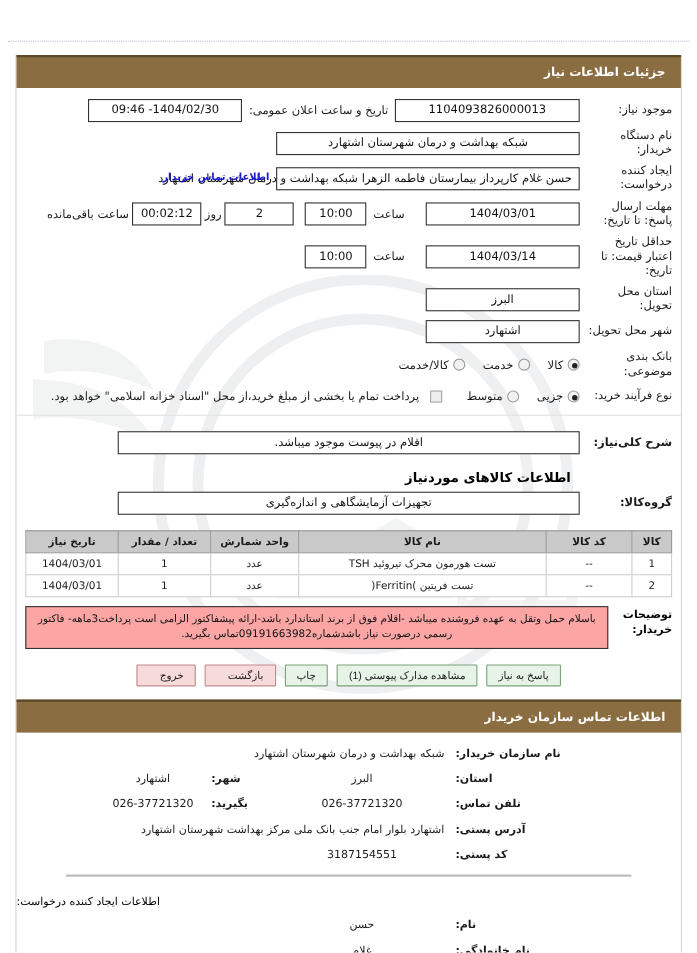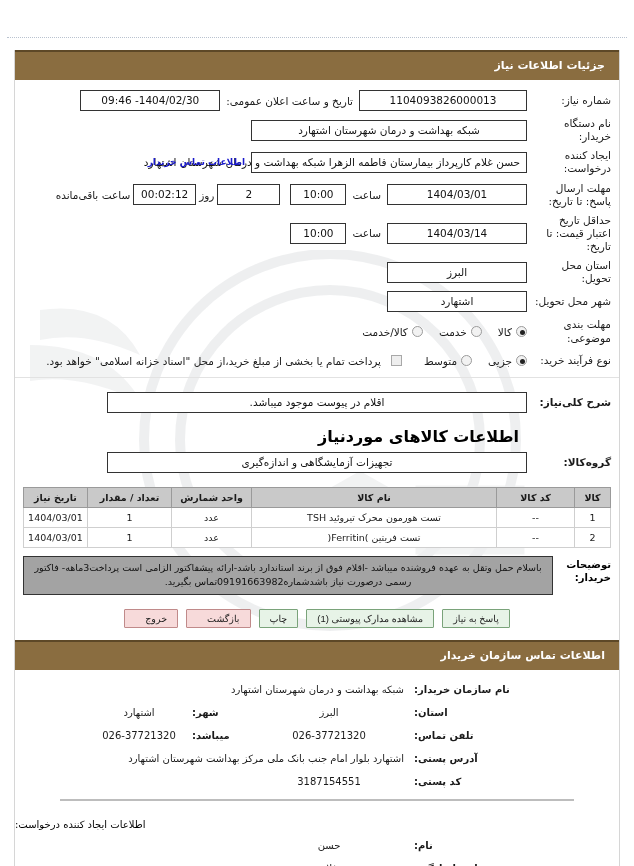--- a/index.html
+++ b/index.html
@@ -78,21 +78,21 @@
     height: 21px;
     line-height: 19px;
     font-size: 10.5px;
     padding: 0 6px;
     text-align: center;
     color: #111;
     white-space: nowrap;
     overflow: visible;
   }
   .fld.w-lg { width: 168px; }
-  .fld.w-md { width: 140px; }
+  .fld.w-md { width: 140px; margin-left: 13px; }
   .fld.w-sm { width: 63px; }
   .fld.w-xs { width: 56px; }
   .fld.w-wide { width: 276px; text-align: center; }
   .inline-lbl {
     font-size: 10.5px; color: #1a1a1a;
     padding: 0 6px;
     white-space: nowrap;
   }
   .overlay-link {
     color: #1a1acc;
@@ -120,21 +120,21 @@
     width: 11px; height: 11px;
     border: 1px solid #a8a8a8; background: #eeeeee;
     display: inline-block;
   }
   .opts-row { display: flex; align-items: center; font-size: 10.5px; }
   .note-inline { font-size: 10.5px; margin-right: 6px; }
   
   .hr-soft { border-top: 1px solid #e2e2e2; margin: 6px 0 0 0; }
   
   .strong-lbl { font-weight: bold; }
-  .mid-title { font-size: 16px; font-weight: bold; padding: 4px 100px 6px 0; }
+  .mid-title { font-size: 12px; font-weight: bold; padding: 4px 100px 6px 0; }
   
   .tbl-wrap { padding: 4px 8px 2px 8px; position: relative; z-index: 2; }
   table.items {
     width: 100%; border-collapse: collapse;
     font-size: 9.5px; background: #fff;
     border: 1px solid #9a9a9a;
   }
   table.items th {
     background: #c9c9c9;
     border: 1px solid #9a9a9a;
@@ -148,21 +148,21 @@
     padding: 4px 3px;
     text-align: center;
     color: #1a1a1a;
     background: #fff;
   }
   
   .desc-row { display: flex; align-items: flex-start; padding: 6px 8px 4px 8px; position: relative; z-index: 2; }
   .desc-lbl { width: 58px; flex: 0 0 58px; font-size: 10px; font-weight: bold; text-align: right; line-height: 1.35; padding-top: 2px; }
   .desc-box {
     flex: 1;
-    border: 1px solid #333; background: #a3a3a3;
+    border: 1px solid #333; background: #fca5a5;
     font-size: 9.5px; line-height: 1.55;
     padding: 4px 6px; text-align: center;
     color: #111;
   }
   
   .btnbar { display: flex; justify-content: center; gap: 8px; padding: 10px 0 12px 0; position: relative; z-index: 2; }
   .btn {
     font-size: 9.5px; padding: 3px 10px;
     border: 1px solid #7aa37a; background: #e7f3e7; color: #1a1a1a;
     cursor: pointer; white-space: nowrap; border-radius: 1px;
@@ -206,21 +206,21 @@
     </div>
   </div>
 
   <div class="frame">
 
     <div class="bar">جزئیات اطلاعات نیاز</div>
 
     <div class="section rows">
 
       <div class="row">
-        <div class="lbl">شماره نیاز:</div>
+        <div class="lbl">موجود نیاز:</div>
         <div class="fld w-lg">1104093826000013</div>
         <div class="inline-lbl">تاریخ و ساعت اعلان عمومی:</div>
         <div class="fld w-md">1404/02/30- 09:46</div>
       </div>
 
       <div class="row">
         <div class="lbl">نام دستگاه خریدار:</div>
         <div class="fld w-wide">شبکه بهداشت و درمان شهرستان اشتهارد</div>
       </div>
 
@@ -253,21 +253,21 @@
         <div class="lbl">استان محل تحویل:</div>
         <div class="fld w-md">البرز</div>
       </div>
 
       <div class="row">
         <div class="lbl">شهر محل تحویل:</div>
         <div class="fld w-md">اشتهارد</div>
       </div>
 
       <div class="row">
-        <div class="lbl">مهلت بندی موضوعی:</div>
+        <div class="lbl">بانک بندی موضوعی:</div>
         <div class="opts-row">
           <label class="opt">
             <span class="radio on"></span>
             <span>کالا</span>
           </label>
           <label class="opt">
             <span class="radio"></span>
             <span>خدمت</span>
           </label>
           <label class="opt">
@@ -314,21 +314,21 @@
 
     <div class="tbl-wrap">
       <table class="items">
         <thead>
           <tr>
             <th style="width:36px">کالا</th>
             <th style="width:78px">کد کالا</th>
             <th>نام کالا</th>
             <th style="width:80px">واحد شمارش</th>
             <th style="width:84px">تعداد / مقدار</th>
-            <th style="width:64px">تاریخ نیاز</th>
+            <th style="width:84px">تاریخ نیاز</th>
           </tr>
         </thead>
         <tbody>
           <tr>
             <td>1</td>
             <td>--</td>
             <td>تست هورمون محرک تیروئید  TSH</td>
             <td>عدد</td>
             <td>1</td>
             <td>1404/03/01</td>
@@ -370,21 +370,21 @@
       <div class="crow">
         <div class="clbl">استان:</div>
         <div class="cval">البرز</div>
         <div class="clbl2">شهر:</div>
         <div class="cval2">اشتهارد</div>
       </div>
 
       <div class="crow">
         <div class="clbl">تلفن تماس:</div>
         <div class="cval">026-37721320</div>
-        <div class="clbl2">میباشد:</div>
+        <div class="clbl2">بگیرید:</div>
         <div class="cval2">026-37721320</div>
       </div>
 
       <div class="crow">
         <div class="clbl">آدرس پستی:</div>
         <div class="cval-wide">اشتهارد بلوار امام جنب بانک ملی مرکز بهداشت شهرستان اشتهارد</div>
       </div>
 
       <div class="crow">
         <div class="clbl">کد پستی:</div>

